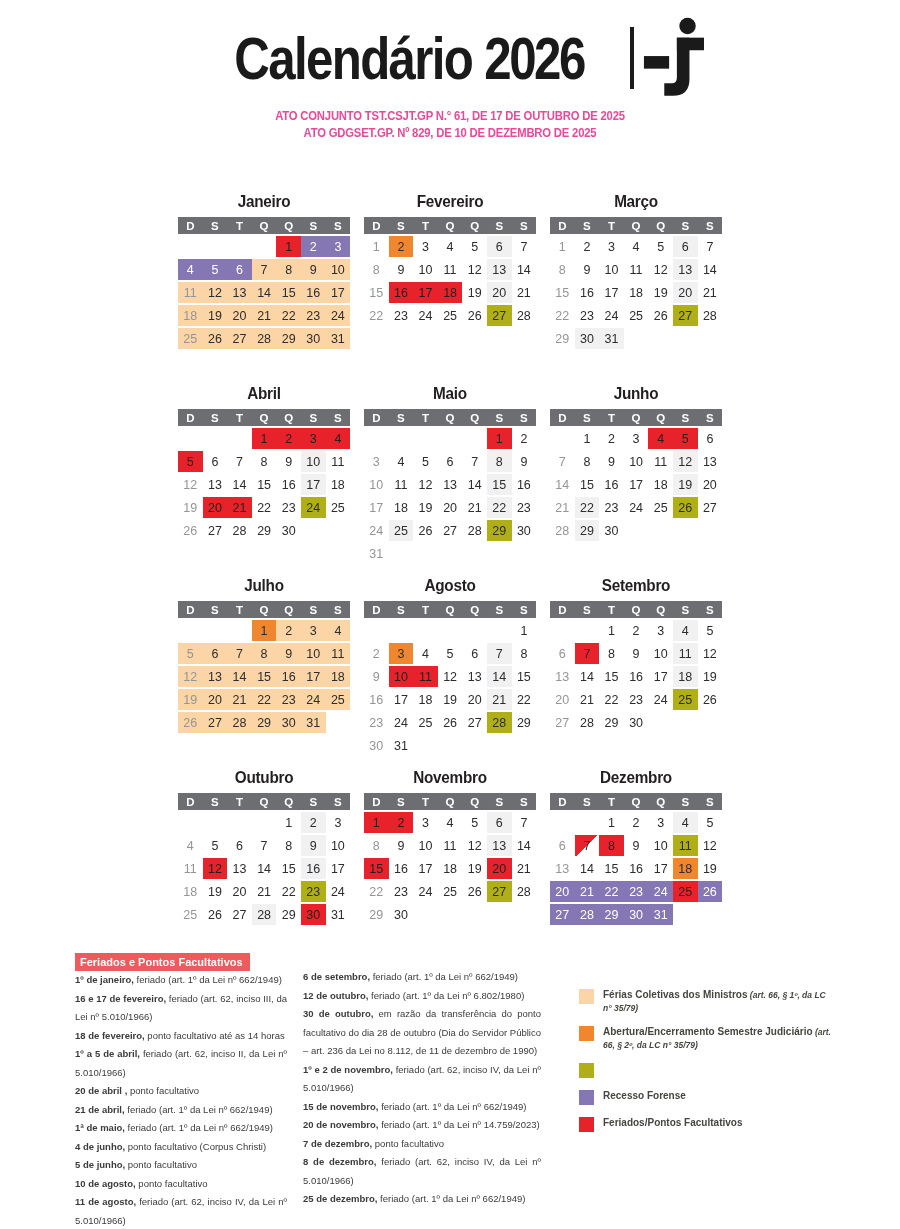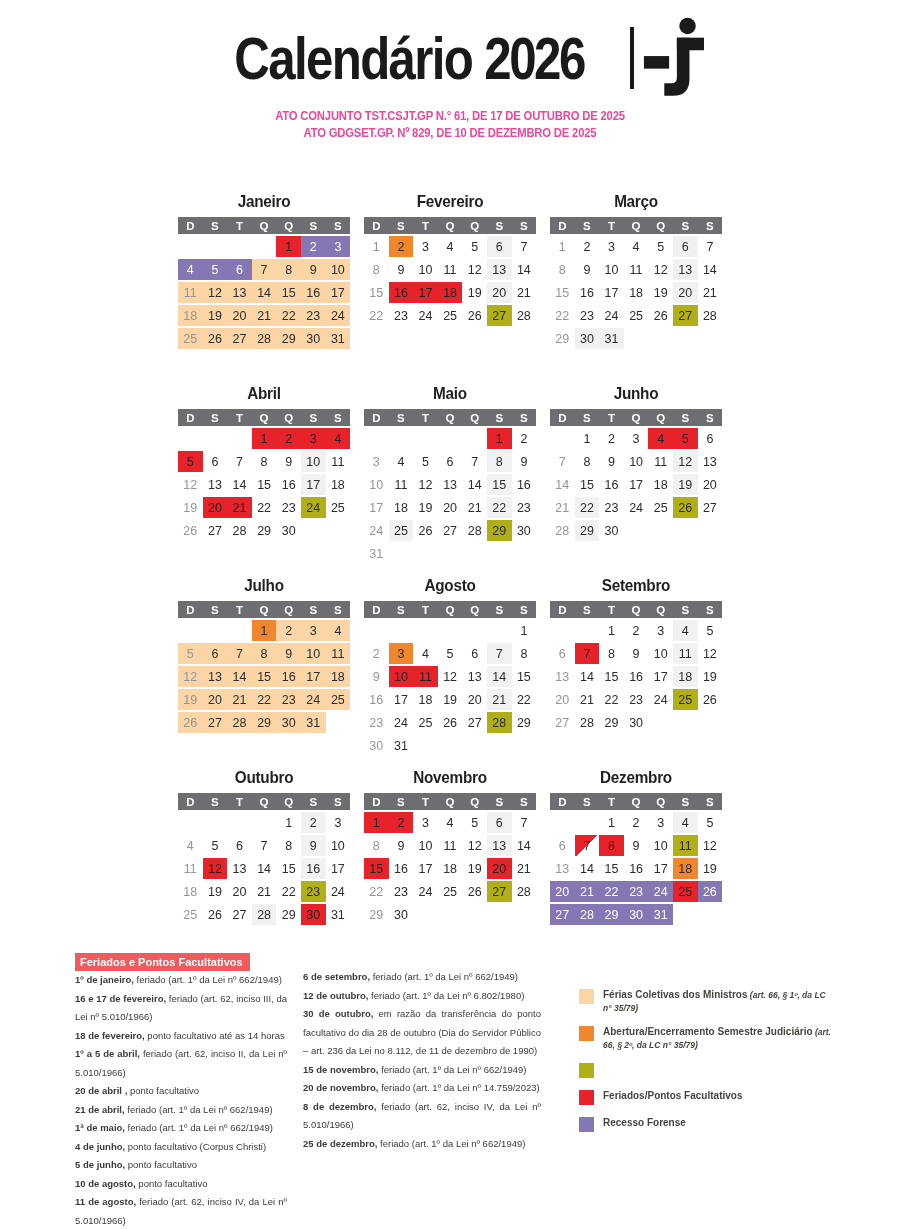--- a/index.html
+++ b/index.html
@@ -792,41 +792,43 @@
           <p class="note"><b>4 de junho,</b> ponto facultativo (Corpus Christi)</p>
           <p class="note"><b>5 de junho,</b> ponto facultativo</p>
           <p class="note"><b>10 de agosto,</b> ponto facultativo</p>
           <p class="note"><b>11 de agosto,</b> feriado (art. 62, inciso IV, da Lei nº 5.010/1966)</p>
         </div>
     </div>
     <div class="notes-col2">
         <p class="note"><b>6 de setembro,</b> feriado (art. 1º da Lei nº 662/1949)</p>
         <p class="note"><b>12 de outubro,</b> feriado (art. 1º da Lei nº 6.802/1980)</p>
         <p class="note"><b>30 de outubro,</b> em razão da transferência do ponto facultativo do dia 28 de outubro (Dia do Servidor Público – art. 236 da Lei no 8.112, de 11 de dezembro de 1990)</p>
+        <p class="note"><b>1º e 2 de novembro,</b> feriado (art. 62, inciso IV, da Lei nº 5.010/1966)</p>
         <p class="note"><b>15 de novembro,</b> feriado (art. 1º da Lei nº 662/1949)</p>
         <p class="note"><b>20 de novembro,</b> feriado (art. 1º da Lei nº 14.759/2023)</p>
+        <p class="note"><b>7 de dezembro,</b> ponto facultativo</p>
         <p class="note"><b>8 de dezembro,</b> feriado (art. 62, inciso IV, da Lei nº 5.010/1966)</p>
         <p class="note"><b>25 de dezembro,</b> feriado (art. 1º da Lei nº 662/1949)</p>
       </div>
     <div class="color-legend">
         <div class="cl-item">
           <span class="swatch" style="background: rgb(251, 213, 165);"></span>
           <div class="cl-text"><span>Férias Coletivas dos Ministros</span><i class="cl-note"> (art. 66, § 1º, da LC n° 35/79)</i></div>
         </div>
         <div class="cl-item">
           <span class="swatch" style="background: rgb(240, 134, 45);"></span>
           <div class="cl-text"><span>Abertura/Encerramento Semestre Judiciário</span><i class="cl-note"> (art. 66, § 2º, da LC n° 35/79)</i></div>
         </div>
         <div class="cl-item">
           <span class="swatch" style="background: rgb(176, 175, 23);"></span>
         </div>
         <div class="cl-item">
+          <span class="swatch" style="background: rgb(132, 119, 180);"></span>
+          <div class="cl-text"><span>Recesso Forense</span></div>
+        </div>
+        <div class="cl-item">
           <span class="swatch" style="background: rgb(232, 34, 42);"></span>
           <div class="cl-text"><span>Feriados/Pontos Facultativos</span></div>
         </div>
-        <div class="cl-item">
-          <span class="swatch" style="background: rgb(132, 119, 180);"></span>
-          <div class="cl-text"><span>Recesso Forense</span></div>
-        </div>
       </div>
   </div>
 
 </div>
 
 </body></html>

